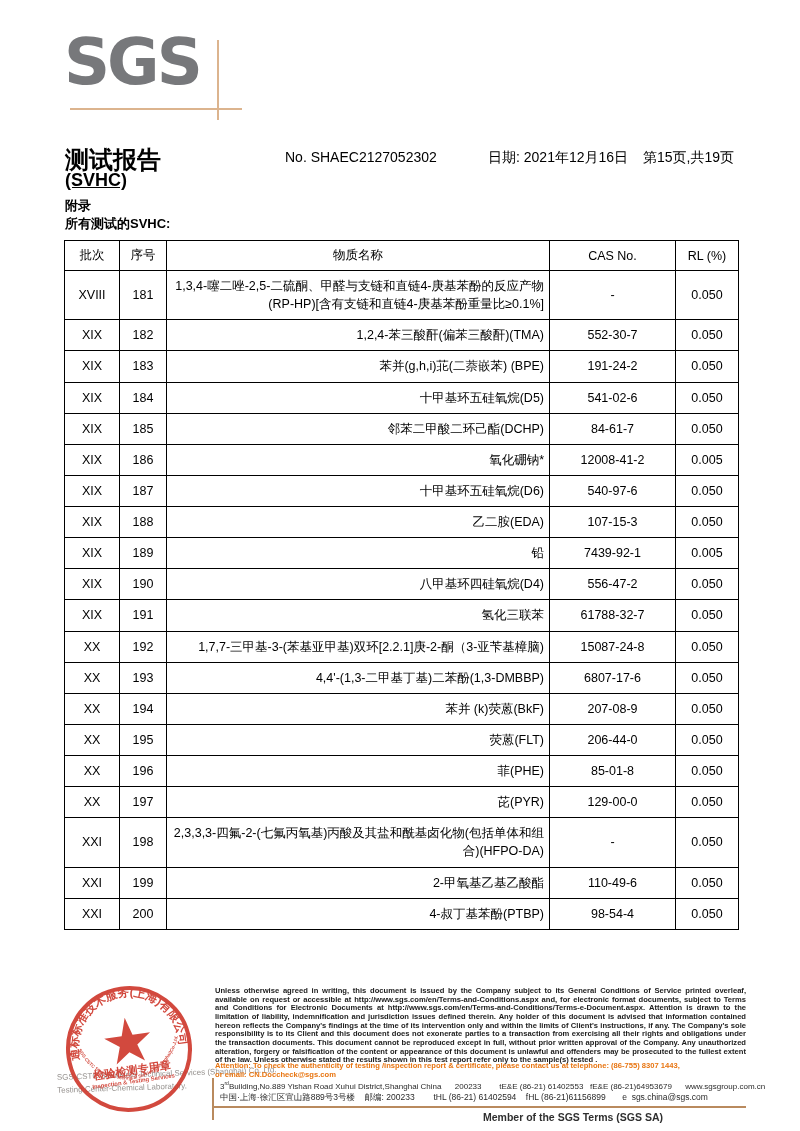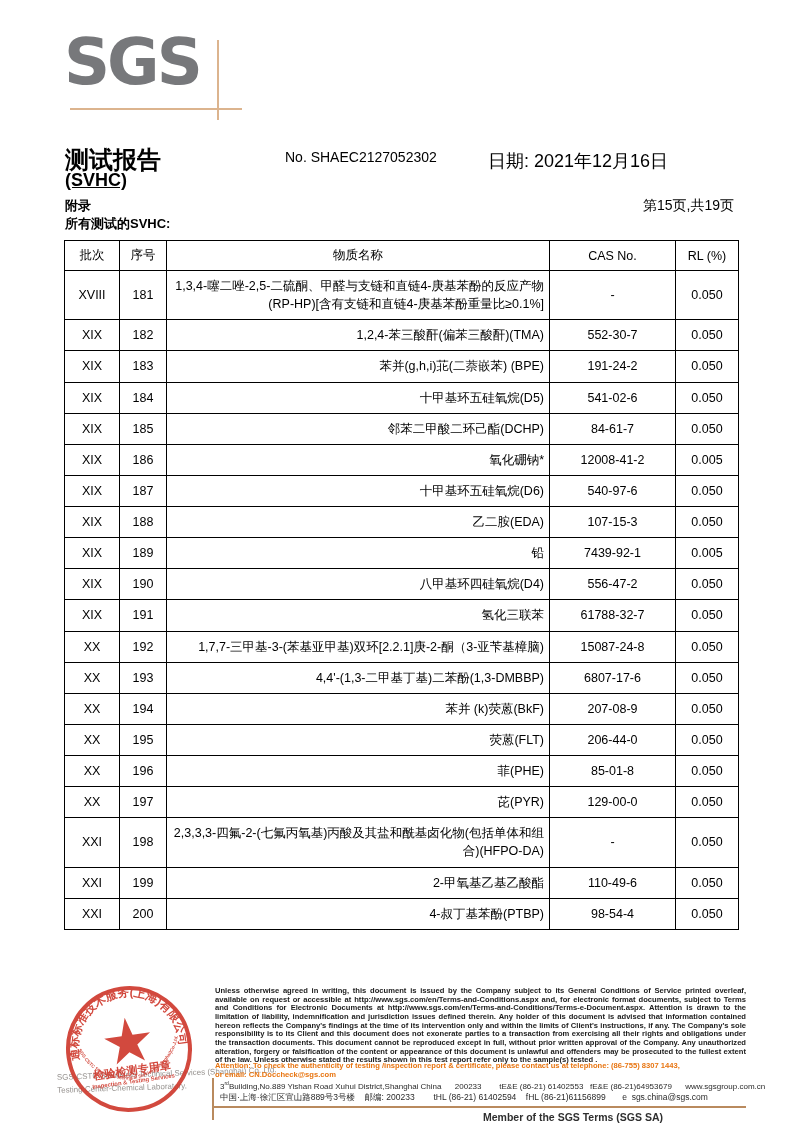--- a/index.html
+++ b/index.html
@@ -15,22 +15,22 @@
     left:64px; top:30px; font-family:"DejaVu Sans", sans-serif;
     font-size:64px; font-weight:bold; color:#77787b; letter-spacing:-3px;
     line-height:1.0;
   }
   .logo-hline { left:70px; top:108px; width:172px; height:2px; background:#dcb48e; }
   .logo-vline { left:217px; top:40px; width:2px; height:80px; background:#dcb48e; }
 
   .report-title    { left:65px;  top:144px; font-size:24px; font-weight:bold; }
   .report-subtitle { left:65px;  top:170px; font-size:18px; font-weight:bold;text-decoration:underline; }
   .report-no       { left:285px; top:149px; font-size:14px; }
-  .report-date     { left:488px; top:149px; font-size:18px; }
-  .report-page     { left:643px; top:149px; font-size:14px;margin-top:48px; }
+  .report-date     { left:488px; top:149px; font-size:14px; }
+  .report-page     { left:643px; top:149px; font-size:14px; }
   .appendix        { left:65px;  top:197px; font-size:13px; font-weight:bold; }
   .appendix-sub    { left:65px;  top:215px; font-size:13px; font-weight:bold; }
 
   
   table.svhc {
     position:absolute; left:64px; top:240px; width:674px;
     border-collapse:collapse; table-layout:fixed;
   }
   table.svhc th, table.svhc td {
     border:1.5px solid #000; font-size:12.5px; vertical-align:middle;

